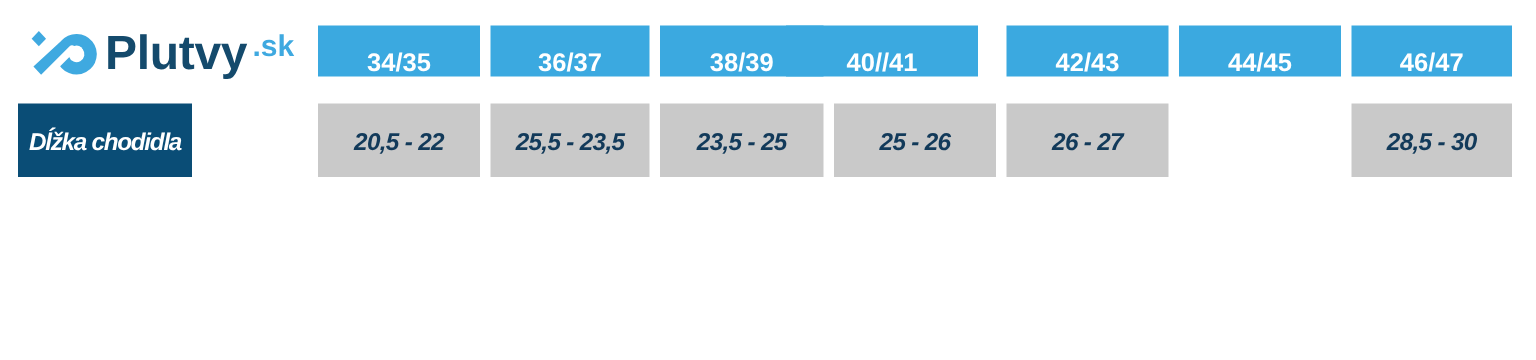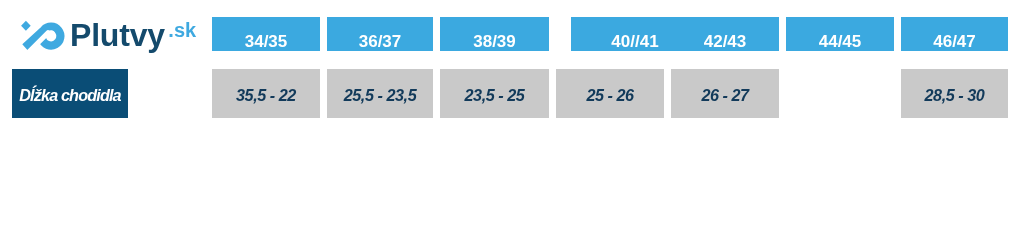--- a/index.html
+++ b/index.html
@@ -30,24 +30,24 @@
       <path d="M21.1 25.75 L25.9 20.70 L30.7 25.75 L25.9 30.80 Z" fill="#3FA9E0"></path>
     </svg>
     <div class="logo-text">
       <span>Plutvy</span><span class="logo-tld">.sk</span>
     </div>
   </div>
   <div id="table"></div>
 <div class="hdr" style="left: 212px; width: 108px;">34/35</div>
     <div class="hdr" style="left: 327px; width: 106px;">36/37</div>
     <div class="hdr" style="left: 440px; width: 109px;">38/39</div>
-    <div class="hdr" style="left: 571px; width: 128px;">40//41</div>
+    <div class="hdr" style="left: 524px; width: 128px;">40//41</div>
     <div class="hdr" style="left: 671px; width: 108px;">42/43</div>
     <div class="hdr" style="left: 786px; width: 108px;">44/45</div>
     <div class="hdr" style="left: 901px; width: 107px;">46/47</div>
     <div class="cell navy" style="left: 12px; width: 116px;">Dĺžka chodidla</div>
-    <div class="cell" style="left: 212px; width: 108px;">35,5 - 22</div>
+    <div class="cell" style="left: 212px; width: 108px;">20,5 - 22</div>
     <div class="cell" style="left: 327px; width: 106px;">25,5 - 23,5</div>
     <div class="cell" style="left: 440px; width: 109px;">23,5 - 25</div>
     <div class="cell" style="left: 556px; width: 108px;">25 - 26</div>
     <div class="cell" style="left: 671px; width: 108px;">26 - 27</div>
     <div class="cell" style="left: 901px; width: 107px;">28,5 - 30</div>
   </div>
 
 </body></html>

